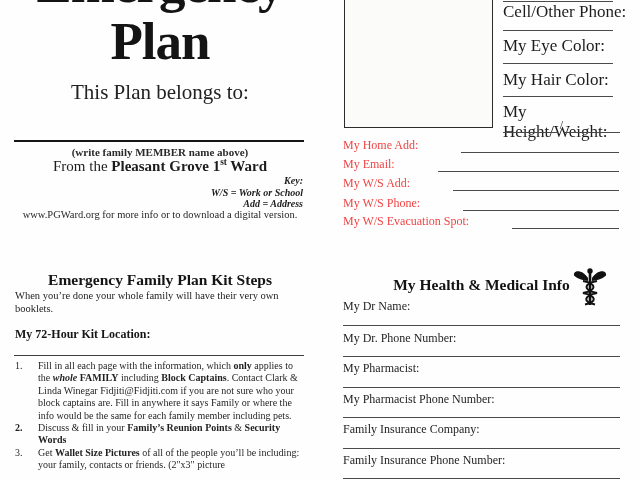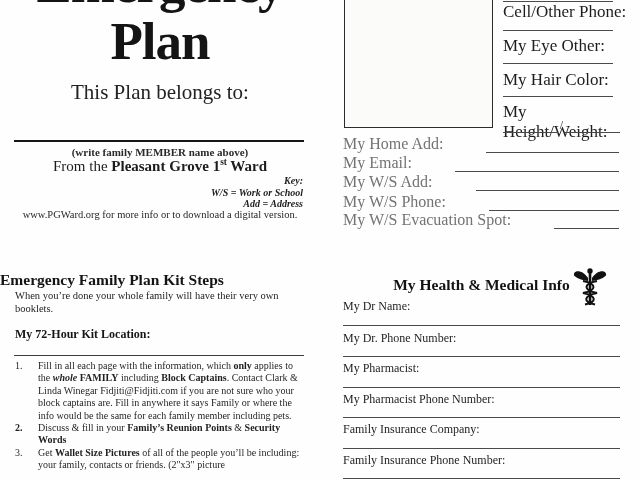--- a/index.html
+++ b/index.html
@@ -18,21 +18,21 @@
   }
   .belongs { left:0; top:80px; width:320px; text-align:center; font-size:21px; color:#222; }
   .name-rule { left:14px; top:140px; width:290px; height:0; border-bottom:2.4px solid #161616; }
   .write-hint { left:0; top:146px; width:320px; text-align:center; font-size:11px; color:#2a2a2a;font-weight:bold; }
   .from-line { left:0; top:157px; width:320px; text-align:center; font-size:15px; color:#1c1c1c; }
   .key-block {
     left:0; top:175px; width:303px; text-align:right;
     font-size:10px; font-weight:bold; font-style:italic; line-height:11.5px; color:#1c1c1c;
   }
   .website { left:0; top:209px; width:320px; text-align:center; font-size:10.5px; color:#262626; }
-  .steps-heading { left:0; top:271px; width:320px; text-align:left; font-size:15.5px; font-weight:bold; color:#141414; }
+  .steps-heading { left:0; top:271px; width:320px; text-align:center; font-size:15.5px; font-weight:bold; color:#141414; }
   .steps-intro { left:15px; top:289px; width:280px; font-size:10.5px; line-height:13px; color:#222; }
   .kit-label { left:15px; top:327px; font-size:12px; font-weight:bold; color:#161616; }
   .kit-line { left:14px; top:355px; width:290px; height:0; border-bottom:1.4px solid #3d3d3d; }
   .step-list { left:15px; top:360px; width:290px; font-size:10px; line-height:12.4px; color:#1f1f1f; }
   .step-item { display:grid; grid-template-columns:23px 1fr; }
   .step-num.bold { font-weight:bold; }
 
   
   .photo-box {
     left:344px; top:-46px; width:149px; height:174px;
@@ -42,21 +42,21 @@
   .photo-box span { display:block; margin-top:27px; font-size:12.5px; color:#242424; }
 
   .side-label { left:503px; width:132px; font-size:17px; color:#1d1d1d; }
   .side-line  { left:503px; width:110px; height:0; border-bottom:1.2px solid #4a4a4a; }
   .hw-row { left:503px; top:118px; width:117px; display:flex; align-items:flex-end; font-size:12px; color:#1d1d1d; }
   .hw-seg { flex:1; height:13px; border-bottom:1.2px solid #4a4a4a; }
   .hw-sep { padding:0 2px; }
 
   .inline-row {
     left:343px; width:276px; display:flex; align-items:flex-end;
-    font-size:16px; color:#737373; height:15px;gap:40px;
+    font-size:12px; color:#ef4444; height:15px;gap:40px;
   }
   .inline-row .fill-line { flex:1; height:13px; margin-left:3px; border-bottom:1.2px solid #4a4a4a; }
 
   .med-heading { left:343px; top:276px; width:277px; text-align:center; font-size:15.5px; font-weight:bold; color:#131313; }
   .caduceus { left:571px; top:267px; width:38px; height:40px; }
   .med-label { left:343px; font-size:12px; color:#1d1d1d; }
   .med-line { left:343px; width:277px; height:0; border-bottom:1.2px solid #4a4a4a; }
 
   .seg-b { font-weight:bold; }
   .seg-i { font-style:italic; }
@@ -105,21 +105,21 @@
   </div>
 
   <div class="abs photo-box">
     <span>photo here</span>
   </div>
 
   <div class="abs side-line" style="top:1px"></div>
 
   <div class="abs side-label" style="top:2px">Cell/Other Phone:</div>
   <div class="abs side-line" style="top:30px"></div>
-  <div class="abs side-label" style="top:36px">My Eye Other:</div>
+  <div class="abs side-label" style="top:36px">My Eye Color:</div>
   <div class="abs side-line" style="top:63px"></div>
   <div class="abs side-label" style="top:70px">My Hair Color:</div>
   <div class="abs side-line" style="top:96px"></div>
   <div class="abs side-label" style="top:102px">My Height/Weight:</div>
 
   <div class="abs hw-row">
     <span class="hw-seg"></span>
     <span class="hw-sep">/</span>
     <span class="hw-seg"></span>
   </div>

